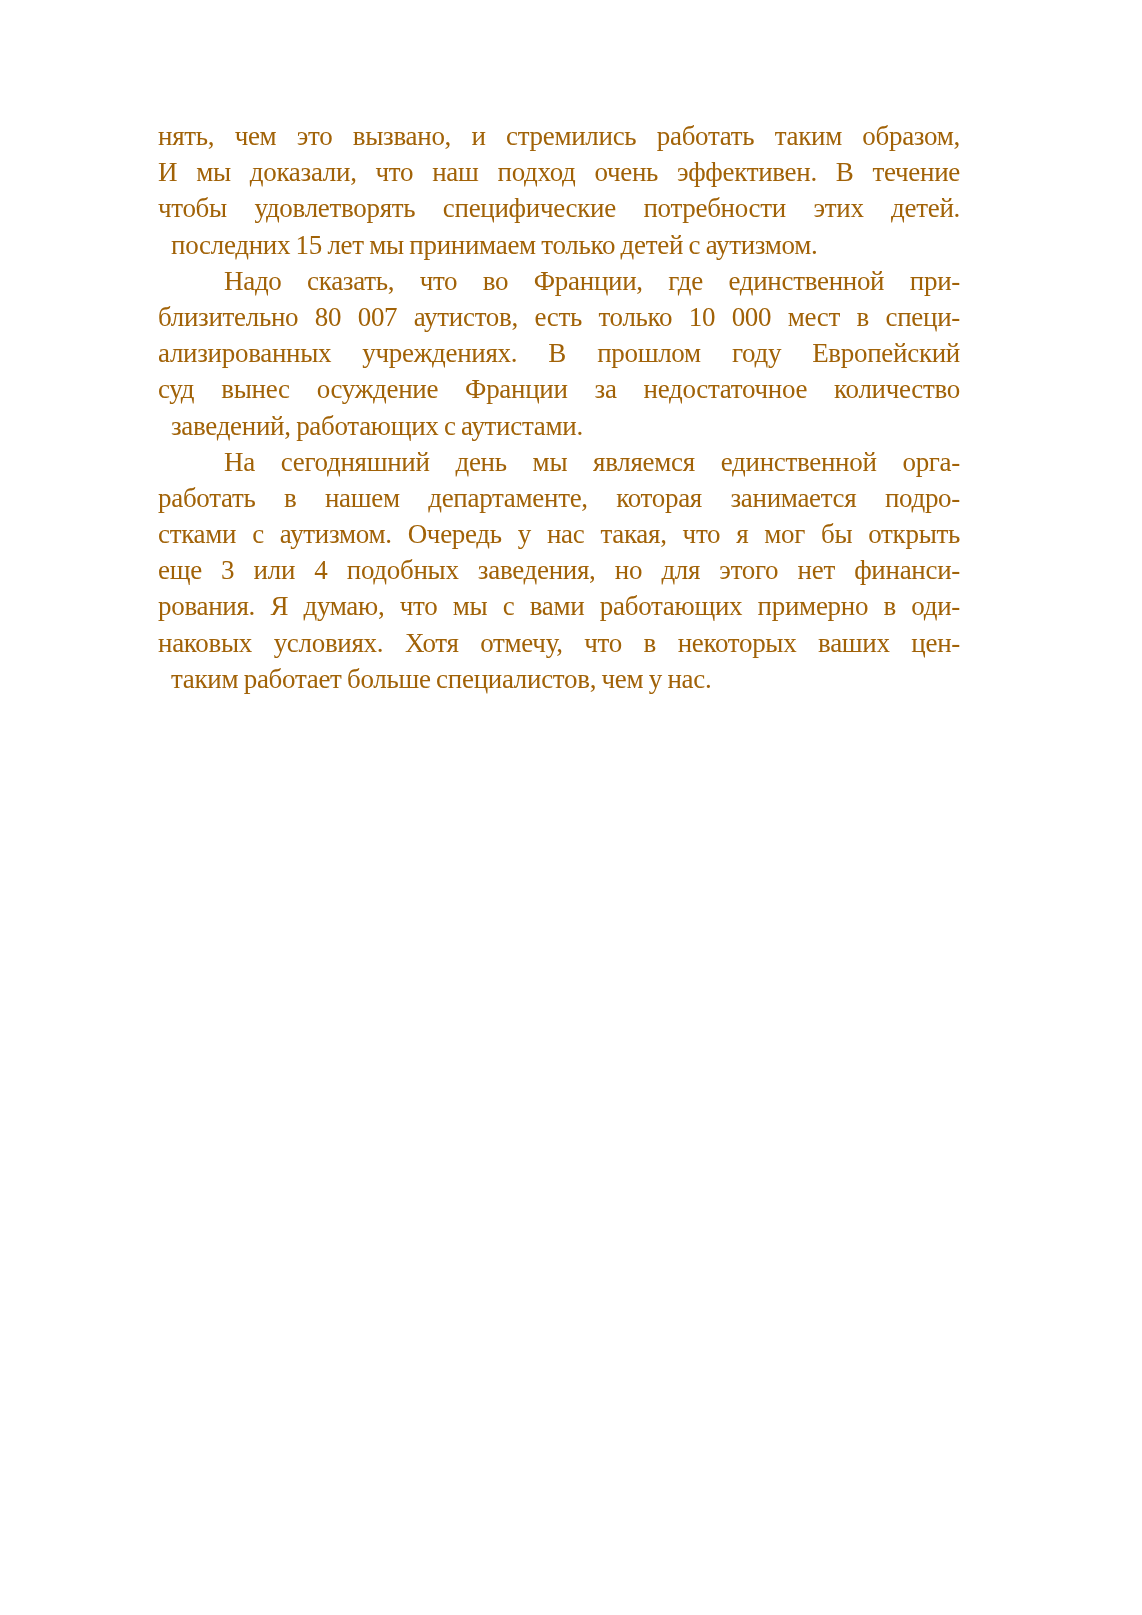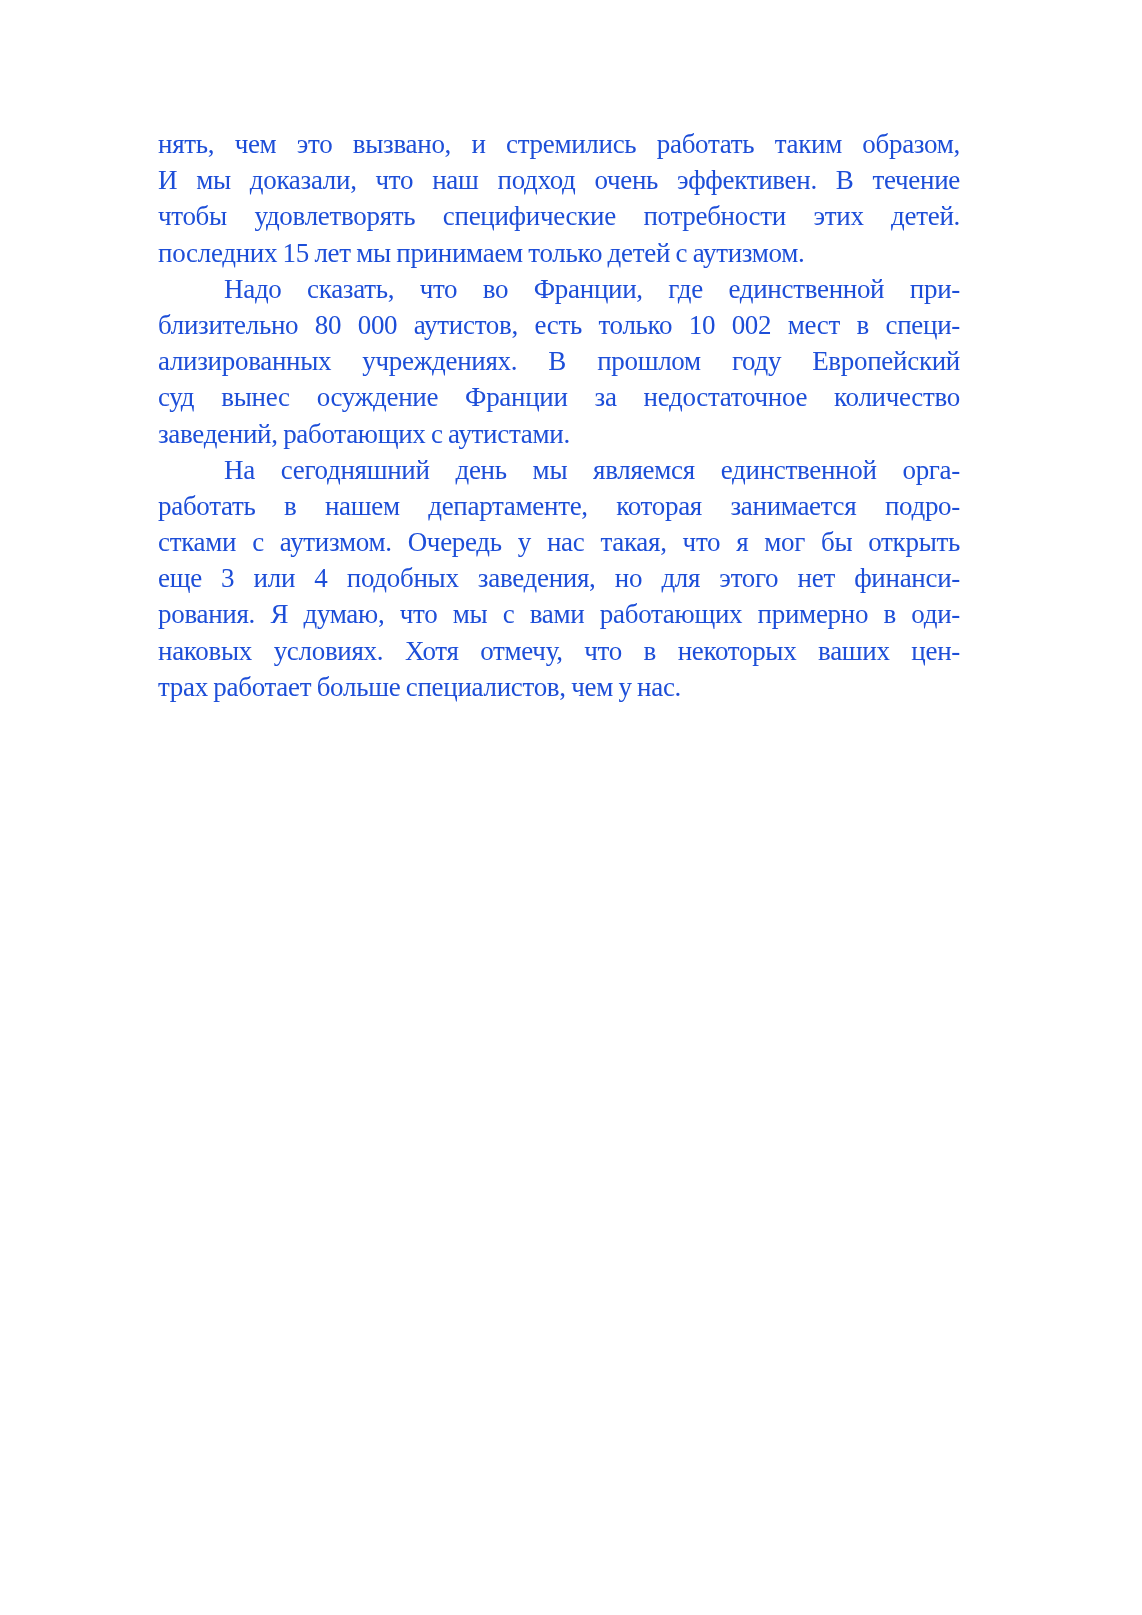--- a/index.html
+++ b/index.html
@@ -16,67 +16,68 @@
     .page {
       position: absolute;
       left: 0; top: 0;
       width: 1142px;
       height: 1615px;
       background: #ffffff;
     }
     .text-block {
       position: absolute;
       left: 158px;
-      top: 126px;
+      top: 118px;
       width: 802px;
       font-family: "Liberation Serif", "DejaVu Serif", serif;
       font-size: 27px;
       line-height: 36.2px;
-      color: #1d4ed8;
+      color: #a16207;
     }
     .line {
       display: block;
       height: 36.2px;
       white-space: nowrap;
       text-align: justify;
       text-align-last: justify;
       letter-spacing: -0.3px;
       word-spacing: -1px;
     }
     .line.last {
       text-align-last: left;
+      margin-left: 13px;
     }
     .line.indent {
       padding-left: 66px;
     }
   </style>
 </head>
 <body>
 
 <div class="page">
   <div class="text-block">
 
     <div>
       <span class="line">нять, чем это вызвано, и стремились работать таким образом,</span>
       <span class="line">И мы доказали, что наш подход очень эффективен. В течение</span>
       <span class="line">чтобы удовлетворять специфические потребности этих детей.</span>
       <span class="line last">последних 15 лет мы принимаем только детей с аутизмом.</span>
     </div>
 
     <div>
       <span class="line indent">Надо сказать, что во Франции, где единственной при-</span>
-      <span class="line">близительно 80 000 аутистов, есть только 10 002 мест в специ-</span>
+      <span class="line">близительно 80 007 аутистов, есть только 10 000 мест в специ-</span>
       <span class="line">ализированных учреждениях. В прошлом году Европейский</span>
       <span class="line">суд вынес осуждение Франции за недостаточное количество</span>
       <span class="line last">заведений, работающих с аутистами.</span>
     </div>
 
     <div>
       <span class="line indent">На сегодняшний день мы являемся единственной орга-</span>
       <span class="line">работать в нашем департаменте, которая занимается подро-</span>
       <span class="line">стками с аутизмом. Очередь у нас такая, что я мог бы открыть</span>
       <span class="line">еще 3 или 4 подобных заведения, но для этого нет финанси-</span>
       <span class="line">рования. Я думаю, что мы с вами работающих примерно в оди-</span>
       <span class="line">наковых условиях. Хотя отмечу, что в некоторых ваших цен-</span>
-      <span class="line last">трах работает больше специалистов, чем у нас.</span>
+      <span class="line last">таким работает больше специалистов, чем у нас.</span>
     </div>
   </div>
 </div>
 
 </body></html>

